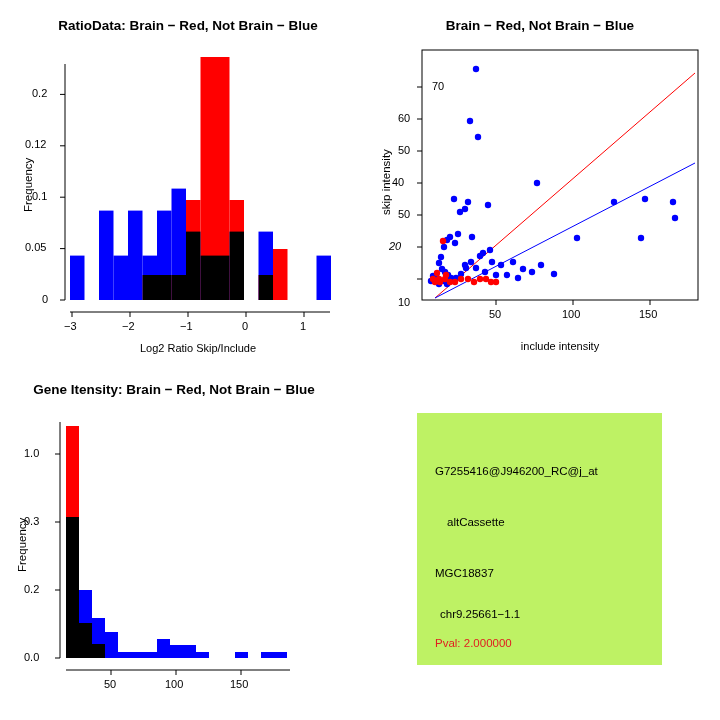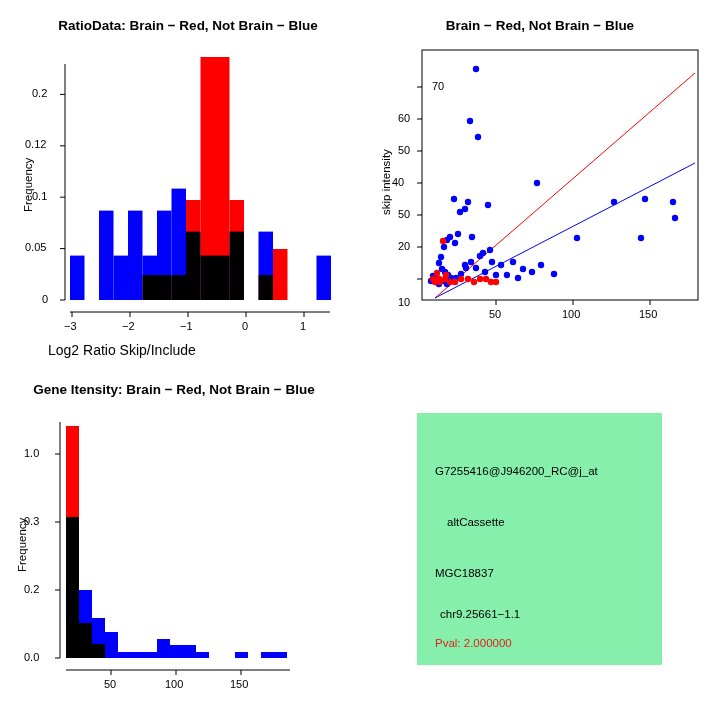--- a/index.html
+++ b/index.html
@@ -6,31 +6,31 @@
   body{
     width:720px;height:720px;background:#ffffff;
     font-family:"Liberation Sans", sans-serif;
     color:#000;overflow:hidden;position:relative;
   }
   .panel{position:absolute;}
   .title{
     font-size:13.5px;font-weight:bold;text-align:center;
     font-family:"Liberation Sans", sans-serif;
   }
-  .axis-label{font-size:14px;}
+  .axis-label{font-size:11px;text-align:center;}
   .ylabel{
     font-size:11.5px;
     transform:rotate(-90deg);
     transform-origin:left top;
     white-space:nowrap;
   }
   .tick-lbl{position:absolute;font-size:11px;}
   svg{display:block;}
   .infobox{
-    background:#86efac;
+    background:#bef264;
   }
   .infobox div{
     font-size:11.5px;
   }
   .pval{color:#e02020;}
 </style>
 </head>
 <body>
 
 <div class="panel" style="left:8px;top:0;width:360px;height:360px;">
@@ -194,29 +194,30 @@
       <circle cx="126" cy="279" r="3.2"></circle>
       <circle cx="131" cy="282" r="3.2"></circle>
       <circle cx="136" cy="282" r="3.2"></circle>
       <circle cx="75" cy="282" r="3.2"></circle>
       <circle cx="73" cy="279" r="3.2"></circle>
       <circle cx="80" cy="282" r="3.2"></circle>
       <circle cx="86" cy="275" r="3.2"></circle>
     </g>
   </svg>
   <div class="tick-lbl" style="left:38px;top:272px;margin-top:24px;">10</div>
-  <div class="tick-lbl" style="left:38px;top:240px;">20</div>
+  <div class="tick-lbl" style="left:29px;top:240px;font-style:italic;">20</div>
   <div class="tick-lbl" style="left:38px;top:208px;">50</div>
   <div class="tick-lbl" style="left:32px;top:176px;">40</div>
   <div class="tick-lbl" style="left:38px;top:144px;">50</div>
   <div class="tick-lbl" style="left:38px;top:112px;">60</div>
   <div class="tick-lbl" style="left:38px;top:80px;margin-left:34px;">70</div>
   <div class="tick-lbl" style="left:129px;top:308px;">50</div>
   <div class="tick-lbl" style="left:202px;top:308px;">100</div>
   <div class="tick-lbl" style="left:279px;top:308px;">150</div>
+  <div class="axis-label" style="position:absolute;left:50px;top:340px;width:300px;">include intensity</div>
   <div class="ylabel" style="position:absolute;left:20px;top:215px;">skip intensity</div>
 </div>
 
 <div class="panel" style="left:0;top:360px;width:360px;height:360px;">
   <div class="title" style="position:absolute;left:-6px;top:22px;width:360px;">Gene Itensity: Brain − Red, Not Brain − Blue</div>
   <svg width="360" height="360">
 
     <g>
 
       <rect x="66" y="66" width="13" height="232" fill="#ff0000"></rect>

